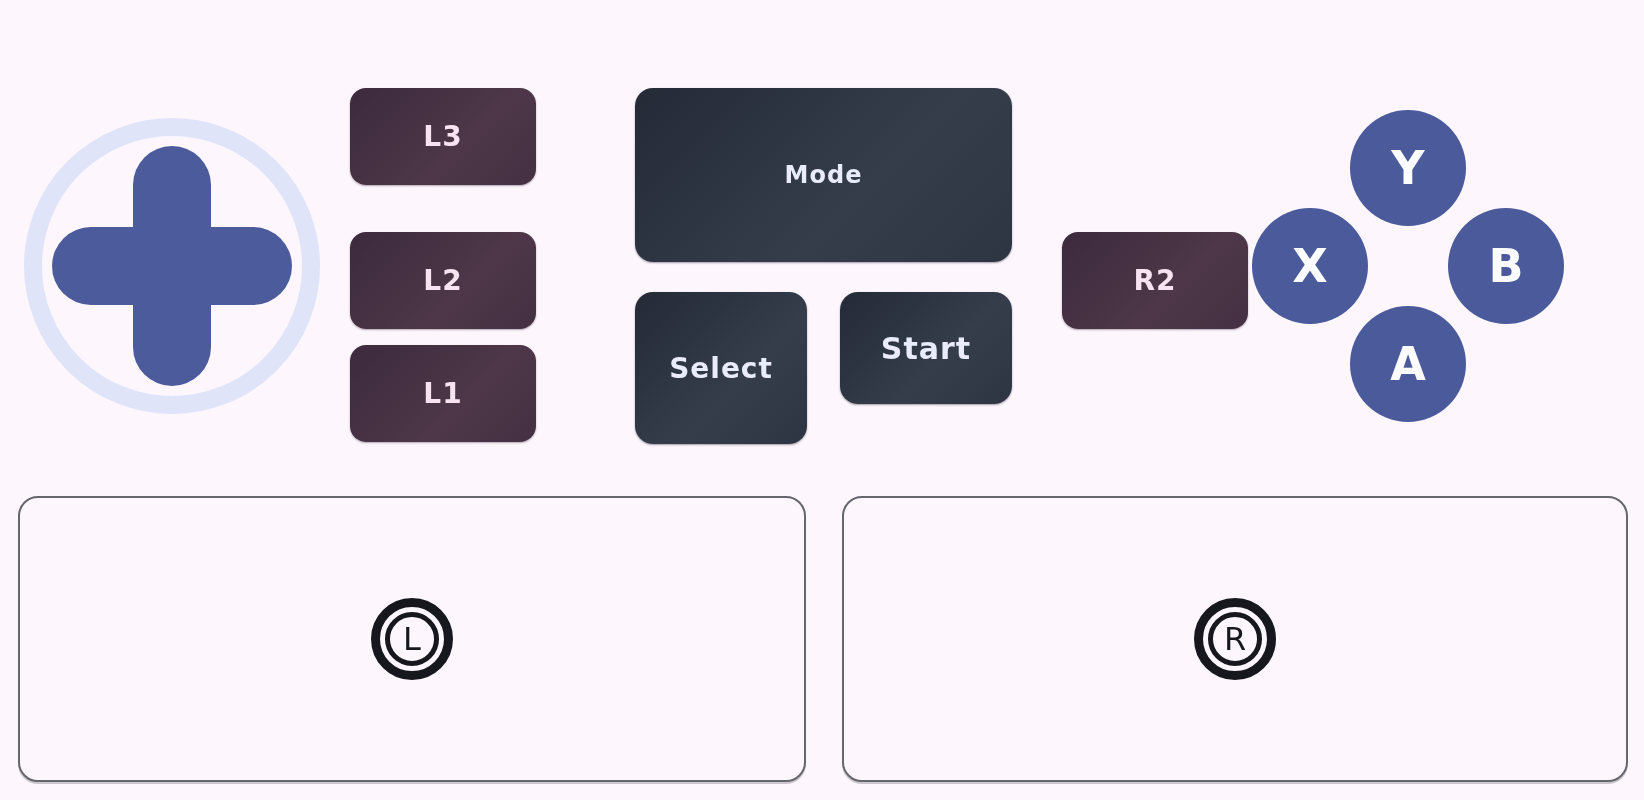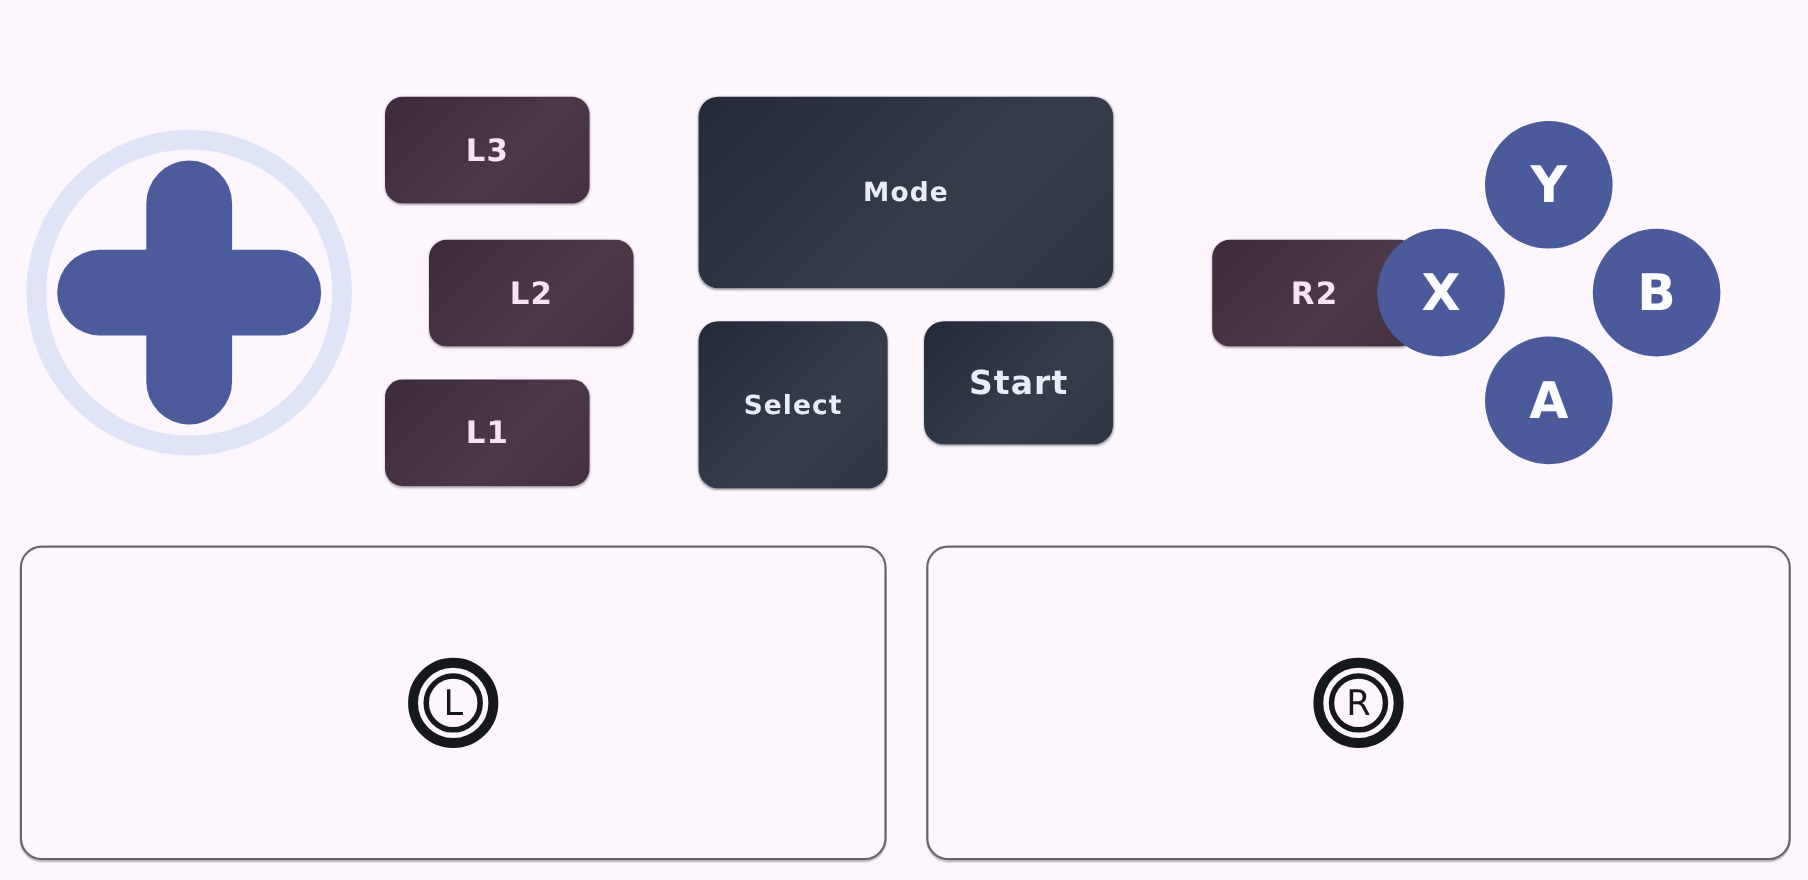--- a/index.html
+++ b/index.html
@@ -47,31 +47,31 @@
   .btn-plum {
     width: 186px; height: 97px;
     background: linear-gradient(135deg, #3c2a3d 0%, #4d3748 60%, #443043 100%);
     color: #f8e3f2;
     font-size: 28px;
     box-shadow: 0 1px 2px rgba(40,20,40,0.35);
   }
   .col-left  { left: 350px; }
   .col-right { left: 1062px; }
   .row-1 { top: 88px; }
-  .row-2 { top: 218px; margin-left: 40px; }
+  .row-2 { top: 232px; }
   .row-3 { top: 345px; }
 
   
   .btn-slate {
     background: linear-gradient(135deg, #242a36 0%, #353d4b 60%, #2e3542 100%);
     color: #e9ecf9;
     box-shadow: 0 1px 2px rgba(20,24,34,0.4);
   }
   .btn-mode   { left: 635px; top: 88px;  width: 377px; height: 174px; font-size: 24px; border-radius: 18px; }
-  .btn-select { left: 635px; top: 292px; width: 172px; height: 152px; font-size: 24px; border-radius: 18px; }
+  .btn-select { left: 635px; top: 292px; width: 172px; height: 152px; font-size: 28px; border-radius: 18px; }
   .btn-start  { left: 840px; top: 292px; width: 172px; height: 112px; font-size: 30px; border-radius: 18px; }
 
   
   .face-btn {
     position: absolute;
     width: 116px; height: 116px;
     border-radius: 50%;
     background: #4b5a9b;
     color: #fbfcff;
     display: flex;

